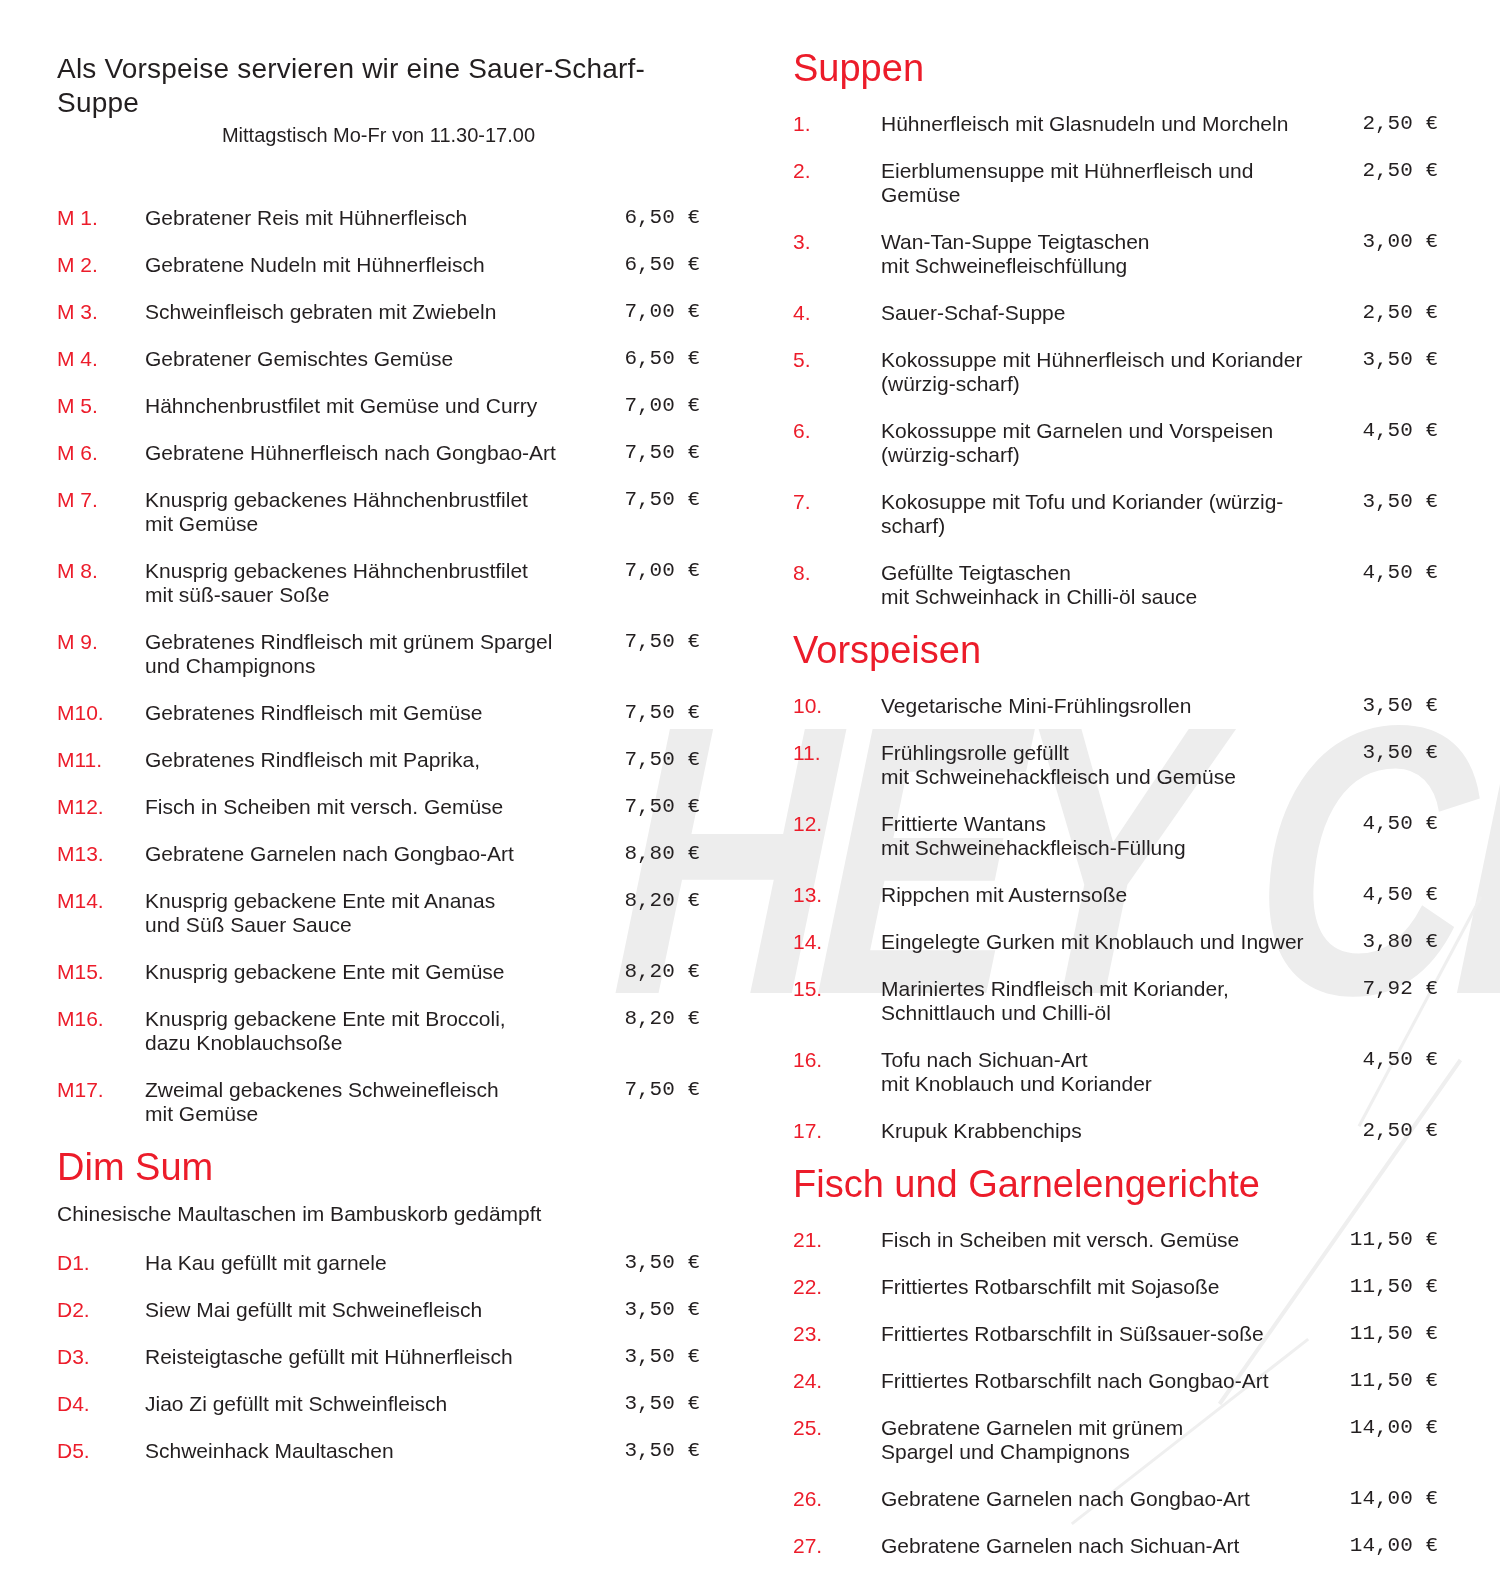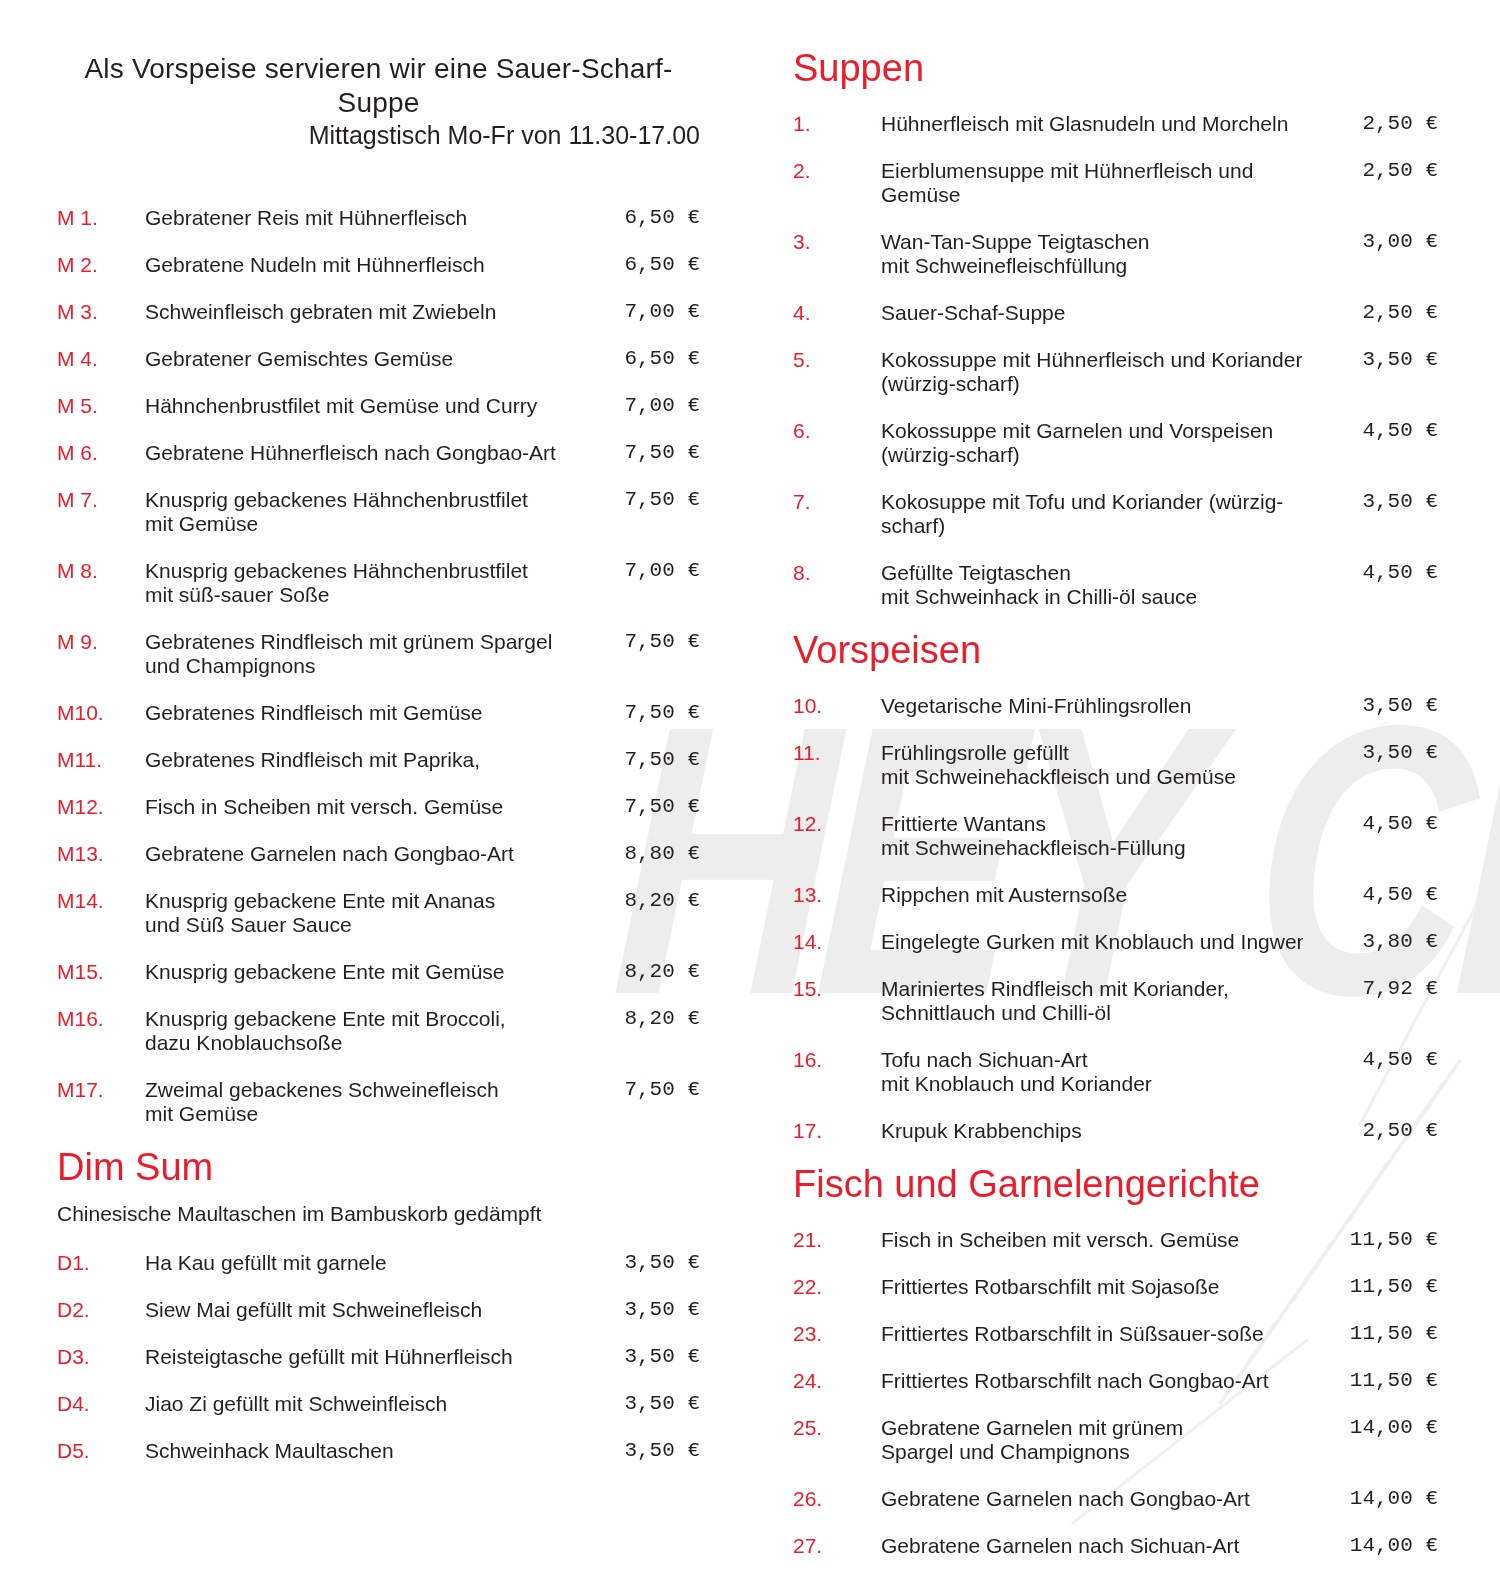--- a/index.html
+++ b/index.html
@@ -36,25 +36,25 @@
   .streak.s1 { width: 420px; height: 4px; left: 1130px; top: 1230px; transform: rotate(-55deg); }
   .streak.s2 { width: 300px; height: 3px; left: 1040px; top: 1430px; transform: rotate(-38deg); }
   .streak.s3 { width: 260px; height: 3px; left: 1290px; top: 1010px; transform: rotate(-62deg); }
 
   .col { position: absolute; z-index: 1; }
   .col-left  { left: 57px;  top: 52px; width: 643px; }
   .col-right { left: 793px; top: 50px; width: 645px; }
 
   .lead-title {
     font-size: 28px; line-height: 34px;
-    text-align: center; letter-spacing: 0.2px;
+    text-align: left; letter-spacing: 0.2px;
   }
   .lead-sub {
-    font-size: 25px; line-height: 26px;
-    text-align: right; margin-top: 2px;
+    font-size: 20px; line-height: 26px;
+    text-align: center; margin-top: 2px;
   }
   .col-left .list { margin-top: 58px; }
 
   .section-title {
     color: var(--accent, #ec1c2a);
     font-size: 38px; line-height: 36px;
     margin: 14px 0 26px 0;
   }
   .list > .section-title:first-child { margin-top: 0; }
   .section-title.has-sub { margin-bottom: 16px; }

